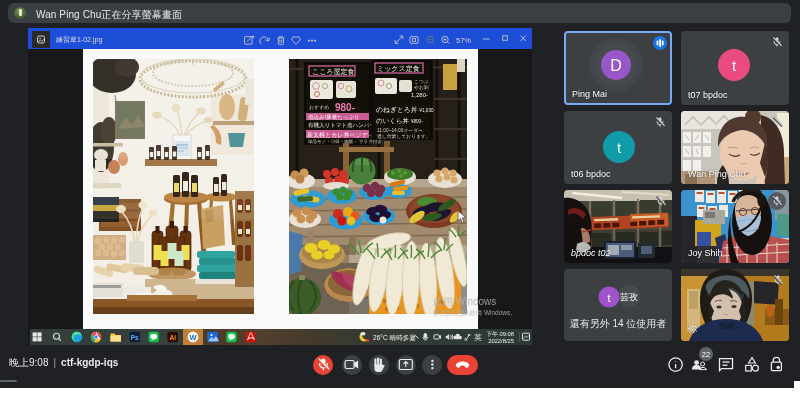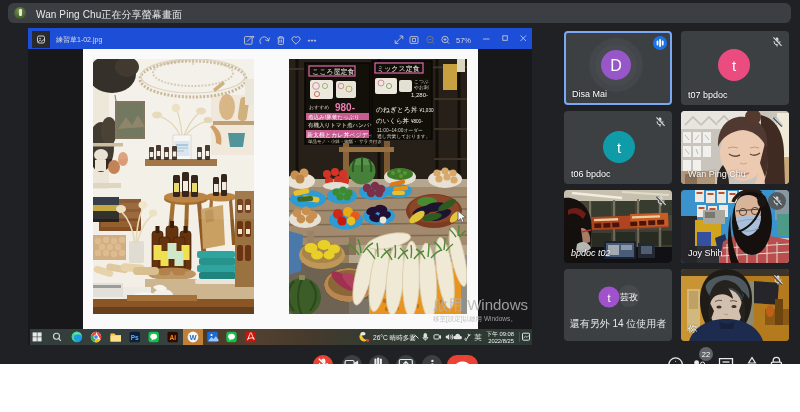--- a/index.html
+++ b/index.html
@@ -1,39 +1,39 @@
 <!DOCTYPE html>
 <html><head>
 <meta charset="utf-8">
 <style>
 * { margin:0; padding:0; box-sizing:border-box; }
 html,body { width:800px; height:412px; background:#fff; font-family:"Liberation Sans",sans-serif; overflow:hidden; }
 .abs { position:absolute; }
-#stage { position:relative; width:800px; height:364px; background:#fff; overflow:hidden; }
+#stage { position:relative; width:800px; height:412px; background:#fff; overflow:hidden; }
 #darkmain { position:absolute; left:0; top:0; width:800px; height:381px; background:#202124; }
 #darklow { position:absolute; left:0; top:381px; width:794px; height:7px; background:#202124; }
 #scrollnub { position:absolute; left:0px; top:380px; width:17px; height:2px; background:#5f6368; border-radius:2px; }
 
 
 #topbar { position:absolute; left:8px; top:3px; width:783px; height:20px; background:#3b3f43; border-radius:6px; }
 #topava { position:absolute; left:6px; top:4px; width:12px; height:12px; border-radius:50%; background:radial-gradient(circle at 45% 35%, #8aa05a 0%, #55713a 40%, #2e4a22 100%); overflow:hidden; }
 #topava i { position:absolute; left:5px; top:2px; width:3px; height:7px; background:#e8e4da; border-radius:1px; }
 #toptext { position:absolute; left:28px; top:4.5px; font-size:10px; color:#e8eaed; letter-spacing:0.1px; }
 
 
 #win { position:absolute; left:28px; top:28px; width:504px; height:317px; background:#1a1a1d; }
 #wtitle { position:absolute; left:0; top:0; width:504px; height:21px; background:#1d4ed8; }
 #wicon { position:absolute; left:4px; top:3px; width:18px; height:17px; background:#2a2a2d; }
 #wname { position:absolute; left:28px; top:7px; font-size:7px; color:#dcdcdc; }
 #wcontent { position:absolute; left:0; top:21px; width:504px; height:280px; background:#18181b;text-decoration:underline; }
 #canvas { position:absolute; left:55px; top:0px; width:395px; height:280px; background:#fbfafa; }
 #photoL { position:absolute; left:10px; top:10px; width:161px; height:255px; }
 #photoR { position:absolute; left:206px; top:10px; width:178px; height:255px; }
 #wmark { position:absolute; left:405px; top:268px; color:rgba(180,180,180,0.85); line-height:1.25; }
-#wmark .l1 { font-size:15px; }
+#wmark .l1 { font-size:10px; }
 #wmark .l2 { font-size:6.5px; }
 #cursor { position:absolute; left:429px; top:182px; }
 
 
 #taskbar { position:absolute; left:2px; top:301px; width:502px; height:16px;
   background:linear-gradient(90deg,#323d3c 0%,#37413f 28%,#3c3c33 32%,#4c3b2a 36%,#514030 46%,#453a2c 56%,#363b32 66%,#303b35 78%,#2c3833 100%); }
 
 
 .tile { position:absolute; width:108px; height:73px; background:#3c4043; border-radius:4px; overflow:hidden; }
 .tlabel { position:absolute; left:7px; bottom:5px; font-size:9px; color:#fff; text-shadow:0 0 2px rgba(0,0,0,.6); }
@@ -679,21 +679,21 @@
     <svg class="abs" style="left:0;top:0" width="104" height="70" viewBox="0 0 104 70">
       <circle cx="50" cy="32" r="27" fill="#43464a"></circle>
       <circle cx="50" cy="32" r="21" fill="#474a4e"></circle>
       <circle cx="50" cy="32" r="15" fill="#9857c8"></circle>
       <text x="50" y="38" font-size="16" fill="#fff" text-anchor="middle" font-family="Liberation Sans">D</text>
       <circle cx="94" cy="10" r="7" fill="#1a73e8"></circle>
       <rect x="90.6" y="7.5" width="1.8" height="5" rx="0.9" fill="#fff"></rect>
       <rect x="93.2" y="6" width="1.8" height="8" rx="0.9" fill="#fff"></rect>
       <rect x="95.8" y="7.5" width="1.8" height="5" rx="0.9" fill="#fff"></rect>
     </svg>
-    <div class="tlabel" style="left:6px; bottom:4px;">Disa Mai</div>
+    <div class="tlabel" style="left:6px; bottom:4px;">Ping Mai</div>
   </div>
 
   <div class="tile" style="left:681px; top:31px; height:74px;">
     <svg class="abs" style="left:0;top:0" width="108" height="74" viewBox="0 0 108 74">
       <circle cx="53" cy="34" r="16" fill="#ea4c7f"></circle>
       <text x="53" y="40" font-size="15" fill="#fff" text-anchor="middle" font-family="Liberation Sans">t</text>
       <g transform="translate(96,11)">
           <use href="#micoff"></use>
         </g>
     </svg>
@@ -945,20 +945,21 @@
       <path d="M8 72 C 13 57 28 50 45 50 C 62 50 77 57 82 72 Z" fill="#1d2c4e"></path>
       <path d="M38 52 C 42 56 50 56 54 52 L 52 60 L 40 60 Z" fill="#16223c"></path>
       <g transform="translate(97,11)">
           <use href="#micoff"></use>
         </g>
     </svg>
     <div class="tlabel">你</div>
   </div>
 
   <div id="bbar">
+    <div id="btime">晚上9:08<span class="sep">|</span><b>ctf-kgdp-iqs</b></div>
     <div class="cbtn red" style="left:313px"></div>
     <div class="cbtn" style="left:341.6px"></div>
     <div class="cbtn" style="left:369px"></div>
     <div class="cbtn" style="left:395.8px"></div>
     <div class="cbtn" style="left:422.4px"></div>
     <div id="endcall"></div>
     <svg class="abs" style="left:0;top:0" width="800" height="36" viewBox="0 0 800 36">
 
       <g transform="translate(323.4,19.5)">
         <rect x="-2" y="-6" width="4" height="7" rx="2" fill="#fff"></rect>

